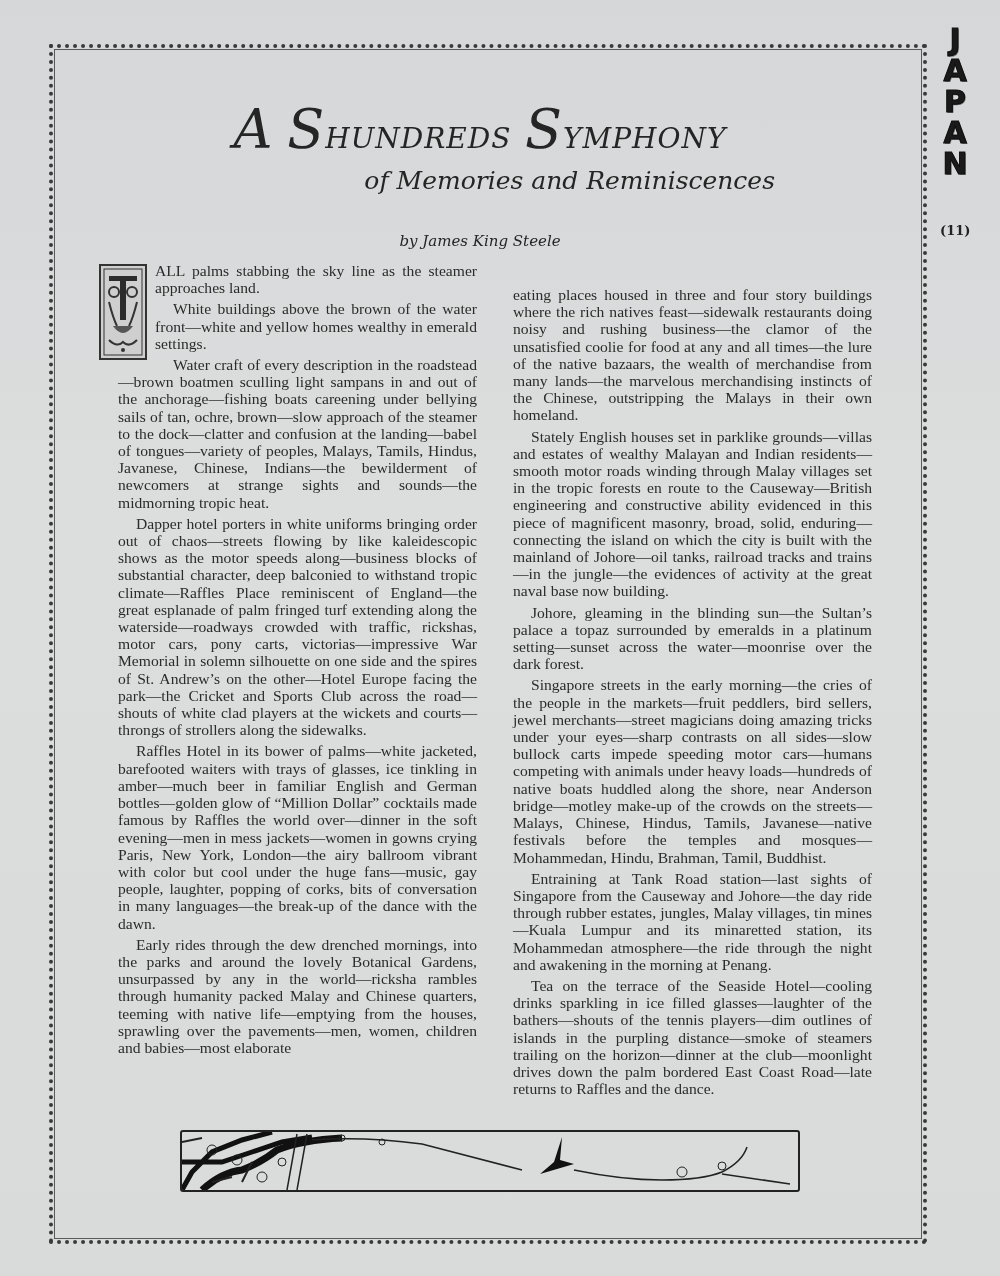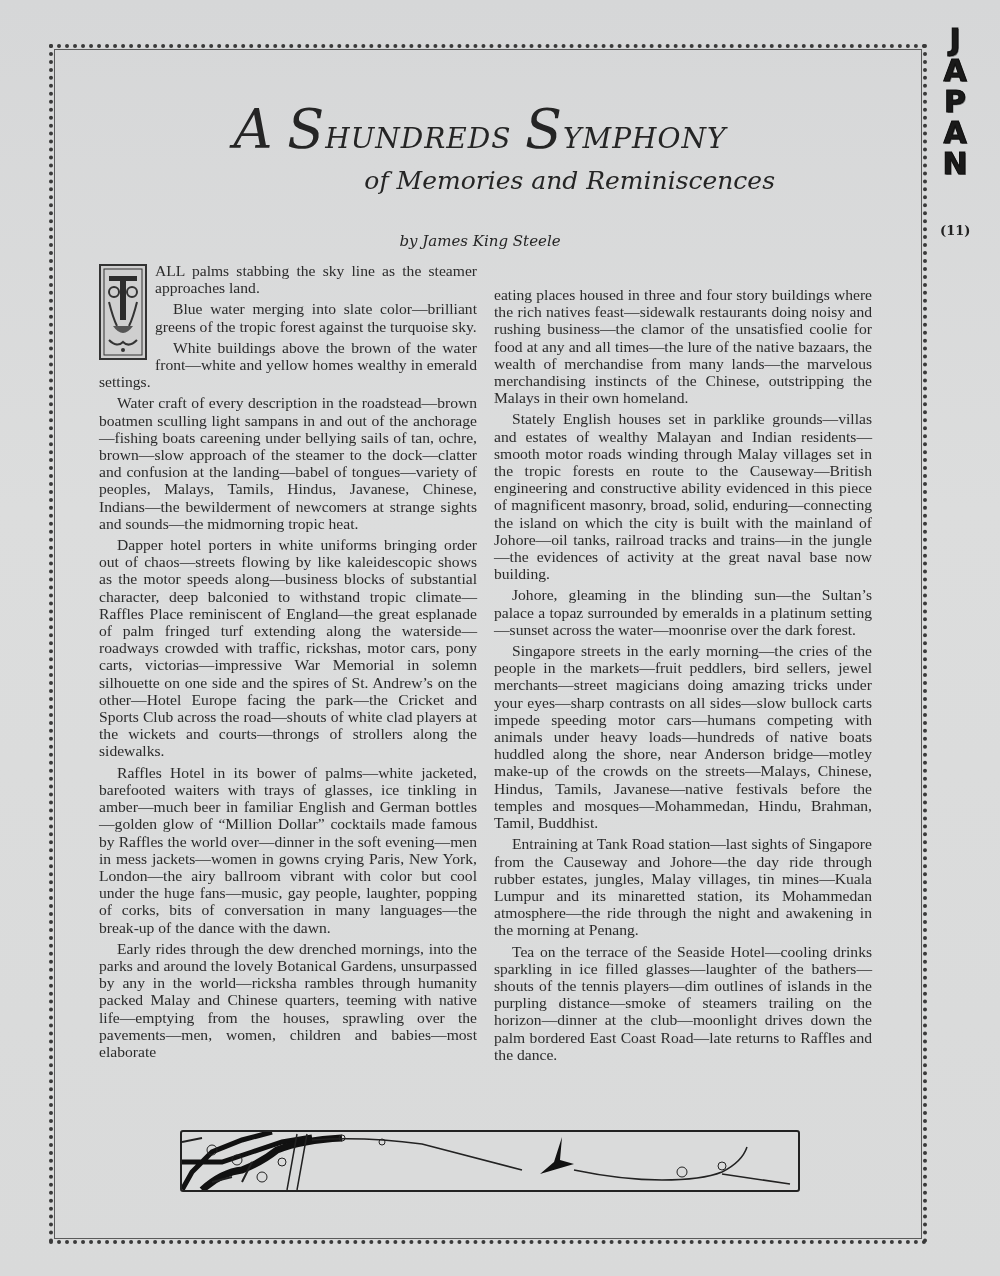--- a/index.html
+++ b/index.html
@@ -49,21 +49,21 @@
     font-family:"DejaVu Serif", serif; font-style:italic; font-size:15px; color:#252525;margin-top:17px;
   }
   .col {
     position:absolute; top:262px; width:378px;
     font-family:"Liberation Serif", serif; font-size:15.6px; line-height:17.2px;
     text-align:justify; color:#2b2b2b;
     hyphens:manual;
   }
   .col.left { left:99px; }
   .col.right { left:494px;margin-top:24px; }
-  .col p { margin:0 0 4px 0; text-indent:18px; }
+  .col p { margin:0 0 4px 0; text-indent:18px;padding-left:19px; }
   .col p.first { text-indent:0; }
   .col p.cont { text-indent:0; }
   .dropcap {
     float:left; width:48px; height:96px; margin:2px 8px 0 0;
     border:2px solid #333; box-sizing:border-box;
     display:flex; align-items:center; justify-content:center;
     background:#cfcfcf;
   }
   .dropcap svg { width:40px; height:88px; }
   .banner {
@@ -103,21 +103,20 @@
         <path d="M6 8 H34 V13 H23 V52 H17 V13 H6 Z" fill="#2c2c2c"></path>
         <circle cx="11" cy="24" r="5" fill="none" stroke="#333" stroke-width="2"></circle>
         <circle cx="29" cy="24" r="5" fill="none" stroke="#333" stroke-width="2"></circle>
         <path d="M6 34 Q10 50 14 58 M34 34 Q30 50 26 58" stroke="#333" stroke-width="2" fill="none"></path>
         <path d="M10 58 Q20 72 30 58 Z" fill="#555"></path>
         <path d="M6 72 Q14 80 20 74 Q26 80 34 72" stroke="#333" stroke-width="2" fill="none"></path>
         <circle cx="20" cy="82" r="2" fill="#333"></circle>
       </svg>
     </div>
     <p class="first">ALL palms stabbing the sky line as the steamer approaches land.</p>
-    <p>Blue water merging into slate color—brilliant greens of the tropic forest against the turquoise sky.</p>
     <p>White buildings above the brown of the water front—white and yellow homes wealthy in emerald settings.</p>
     <p>Water craft of every description in the roadstead—brown boatmen sculling light sampans in and out of the anchorage—fishing boats careening under bellying sails of tan, ochre, brown—slow approach of the steamer to the dock—clatter and confusion at the landing—babel of tongues—variety of peoples, Malays, Tamils, Hindus, Javanese, Chinese, Indians—the bewilderment of newcomers at strange sights and sounds—the midmorning tropic heat.</p>
     <p>Dapper hotel porters in white uniforms bringing order out of chaos—streets flowing by like kaleide­scopic shows as the motor speeds along—business blocks of substantial character, deep balconied to withstand tropic climate—Raffles Place reminiscent of England—the great esplanade of palm fringed turf extending along the waterside—roadways crowded with traffic, rickshas, motor cars, pony carts, victorias—impressive War Memorial in sol­emn silhouette on one side and the spires of St. Andrew’s on the other—Hotel Europe facing the park—the Cricket and Sports Club across the road—shouts of white clad players at the wickets and courts—throngs of strollers along the sidewalks.</p>
     <p>Raffles Hotel in its bower of palms—white jack­eted, barefooted waiters with trays of glasses, ice tinkling in amber—much beer in familiar English and German bottles—golden glow of “Million Dol­lar” cocktails made famous by Raffles the world over—dinner in the soft evening—men in mess jackets—women in gowns crying Paris, New York, London—the airy ballroom vibrant with color but cool under the huge fans—music, gay people, laugh­ter, popping of corks, bits of conversation in many languages—the break-up of the dance with the dawn.</p>
     <p>Early rides through the dew drenched mornings, into the parks and around the lovely Botanical Gardens, unsurpassed by any in the world—ricksha rambles through humanity packed Malay and Chinese quarters, teeming with native life—empty­ing from the houses, sprawling over the pavements—men, women, children and babies—most elaborate</p>
   </div>
 
   <div class="col right">
     <p class="cont">eating places housed in three and four story buildings where the rich natives feast—sidewalk restaurants doing noisy and rushing business—the clamor of the unsatisfied coolie for food at any and all times—the lure of the native bazaars, the wealth of mer­chandise from many lands—the marvelous mer­chandising instincts of the Chinese, outstripping the Malays in their own homeland.</p>
     <p>Stately English houses set in parklike grounds—villas and estates of wealthy Malayan and Indian residents—smooth motor roads winding through Malay villages set in the tropic forests en route to the Causeway—British engineering and con­structive ability evidenced in this piece of magnifi­cent masonry, broad, solid, enduring—connecting the island on which the city is built with the main­land of Johore—oil tanks, railroad tracks and trains—in the jungle—the evidences of activity at the great naval base now building.</p>

